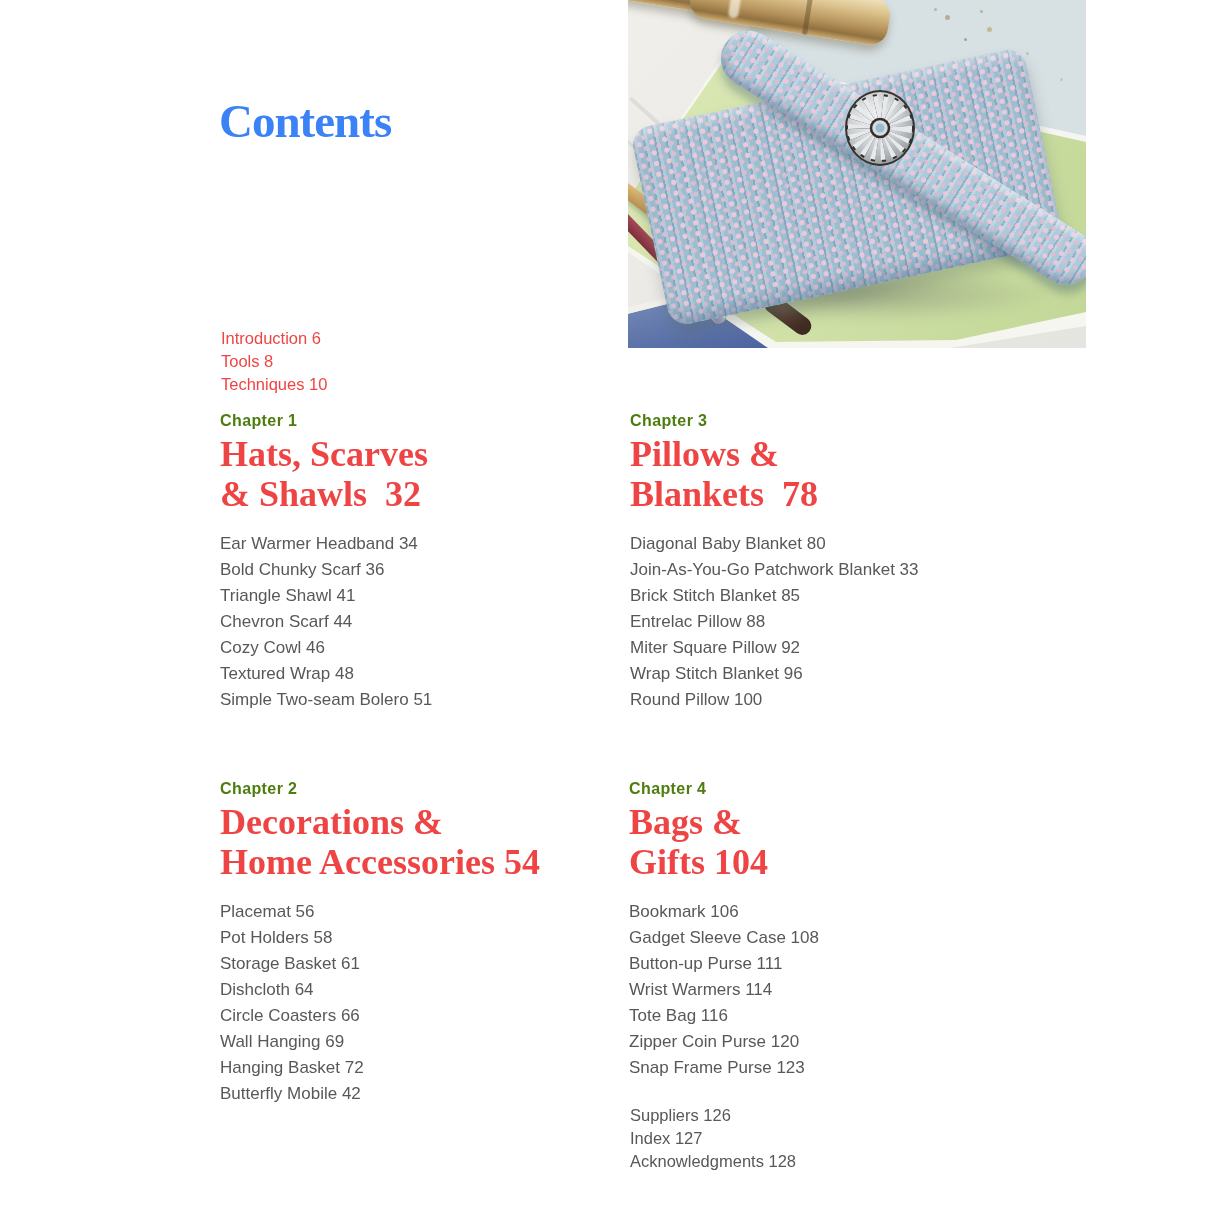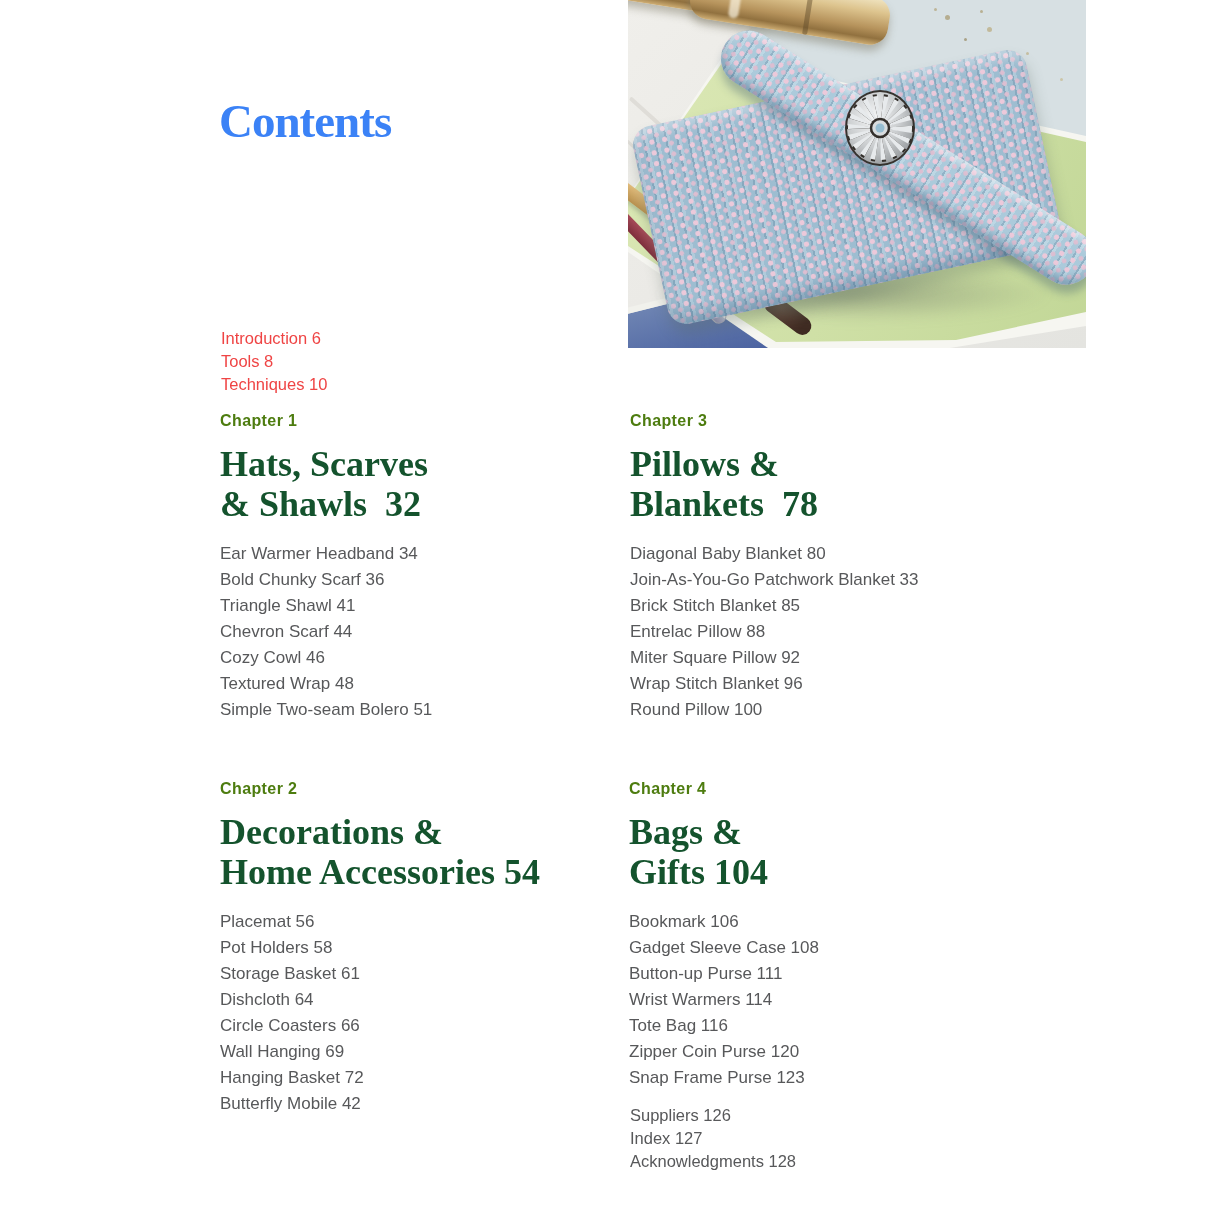--- a/index.html
+++ b/index.html
@@ -25,24 +25,24 @@
   .chapter { position: absolute; width: 410px; }
   .ch-pos-1 { left: 220px; top: 412px; }
   .ch-pos-3 { left: 630px; top: 412px; }
   .ch-pos-2 { left: 220px; top: 780px; }
   .ch-pos-4 { left: 629px; top: 780px; }
   .chapter-label {
     font-size: 16px; font-weight: 700; color: #4d7c0f;
     letter-spacing: 0.4px;
   }
   .chapter-title {
-    margin-top: 14px;
+    margin-top: 4px;
     font-family: "Liberation Serif", serif;
     font-weight: 700; font-size: 36px; line-height: 40px;
-    color: #14532d;
+    color: #ef4444;
   }
   .chapter-title div { white-space: pre; }
   .chapter-items { margin-top: 17px; font-size: 17px; line-height: 26px; color: #57585a; }
   .end-list {
     position: absolute; left: 630px; top: 1104px;
     font-size: 16.5px; line-height: 23px; color: #57585a;
   }
 
   
   .photo {

